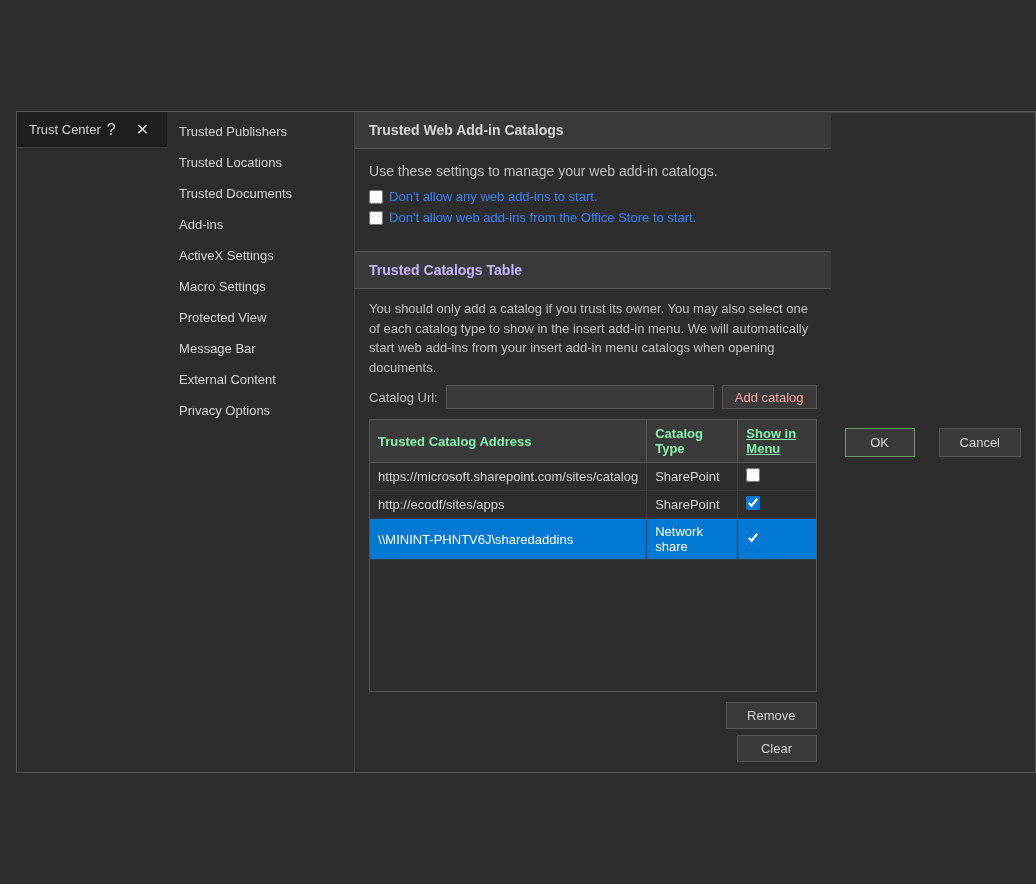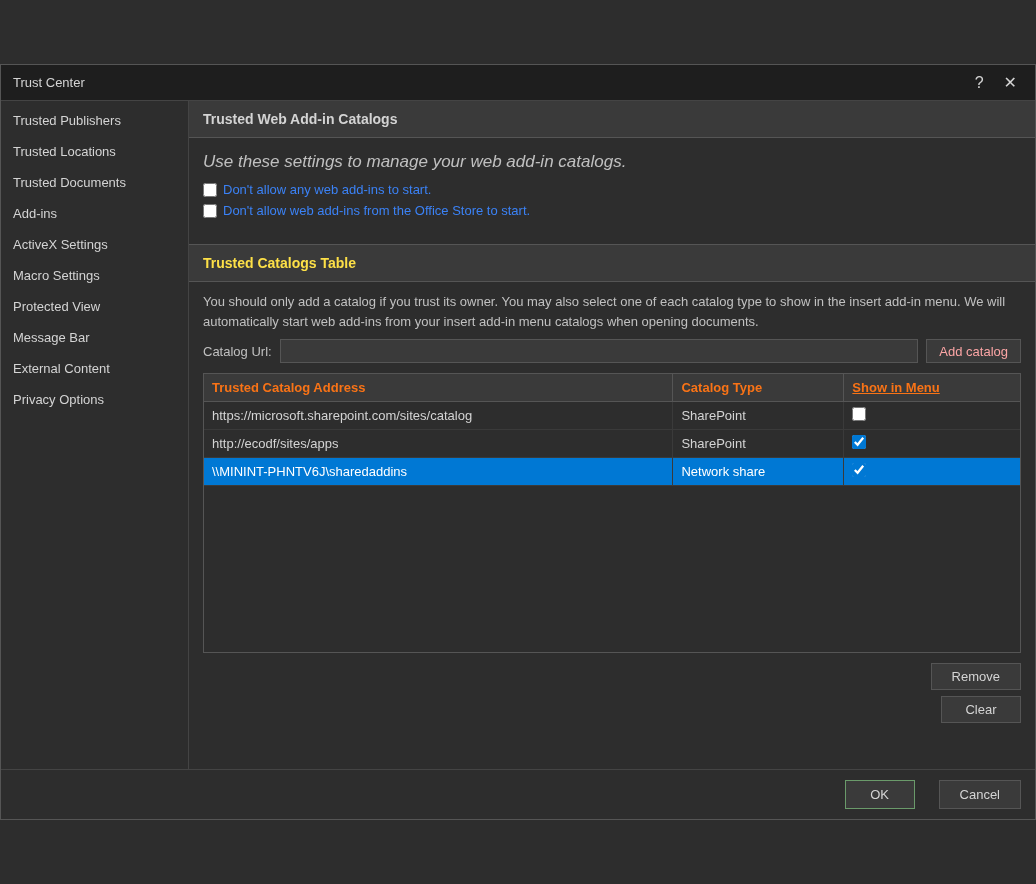--- a/index.html
+++ b/index.html
@@ -7,27 +7,28 @@
       font-family: 'Segoe UI', Arial, sans-serif;
       font-size: 13px;
       background: #2d2d2d;
       display: flex;
       align-items: center;
       justify-content: center;
       min-height: 100vh;
     }
     .dialog {
       width: 1036px;
-      height: 756px;
-      background: #2d2d2d;
-      border: 1px solid #555;
-      display: flex;
-      flex-direction: column;
+      height: 662px;
+      background: #2d2d2d;
+      border: 1px solid #555;
+      display: flex;
+      flex-direction: row;
       color: #d4d4d4;
       position: relative;
+      margin-left: 16px;
     }
     .title-bar {
       background: #1e1e1e;
       display: flex;
       align-items: center;
       justify-content: space-between;
       padding: 6px 12px;
       height: 36px;
       border-bottom: 1px solid #444;
     }
@@ -92,22 +93,21 @@
       font-weight: 600;
       color: #d4d4d4;
       border-bottom: 1px solid #555;
     }
     .section-content {
       padding: 14px 14px 10px 14px;
     }
     .section-desc {
       color: #c0c0c0;
       margin-bottom: 10px;
-      font-size: 17px;
-      font-style: italic;
+      font-size: 14px;
     }
     .checkbox-row {
       display: flex;
       align-items: center;
       gap: 6px;
       margin-bottom: 6px;
     }
     .checkbox-row input[type="checkbox"] {
       width: 14px;
       height: 14px;
@@ -117,21 +117,21 @@
     .checkbox-row label {
       color: #3b82f6;
       font-size: 13px;
       cursor: pointer;
     }
     .table-section-header {
       background: #3a3a3a;
       padding: 10px 14px;
       font-size: 14px;
       font-weight: 600;
-      color: #fde047;
+      color: #c4b5fd;
       border-bottom: 1px solid #555;
       border-top: 1px solid #555;
       margin-top: 10px;
     }
     .table-section-desc {
       padding: 10px 14px 8px 14px;
       color: #c0c0c0;
       font-size: 13px;
       line-height: 1.5;
     }
@@ -164,21 +164,21 @@
       cursor: pointer;
       height: 24px;
       white-space: nowrap;
     }
     .catalog-table {
       width: 100%;
       border-collapse: collapse;
     }
     .catalog-table th {
       background: #3a3a3a;
-      color: #f97316;
+      color: #86efac;
       font-weight: 600;
       font-size: 13px;
       padding: 6px 8px;
       text-align: left;
       border-bottom: 1px solid #555;
       border-right: 1px solid #555;
     }
     .catalog-table th:last-child { border-right: none; text-decoration: underline; }
     .catalog-table td {
       padding: 5px 8px;

